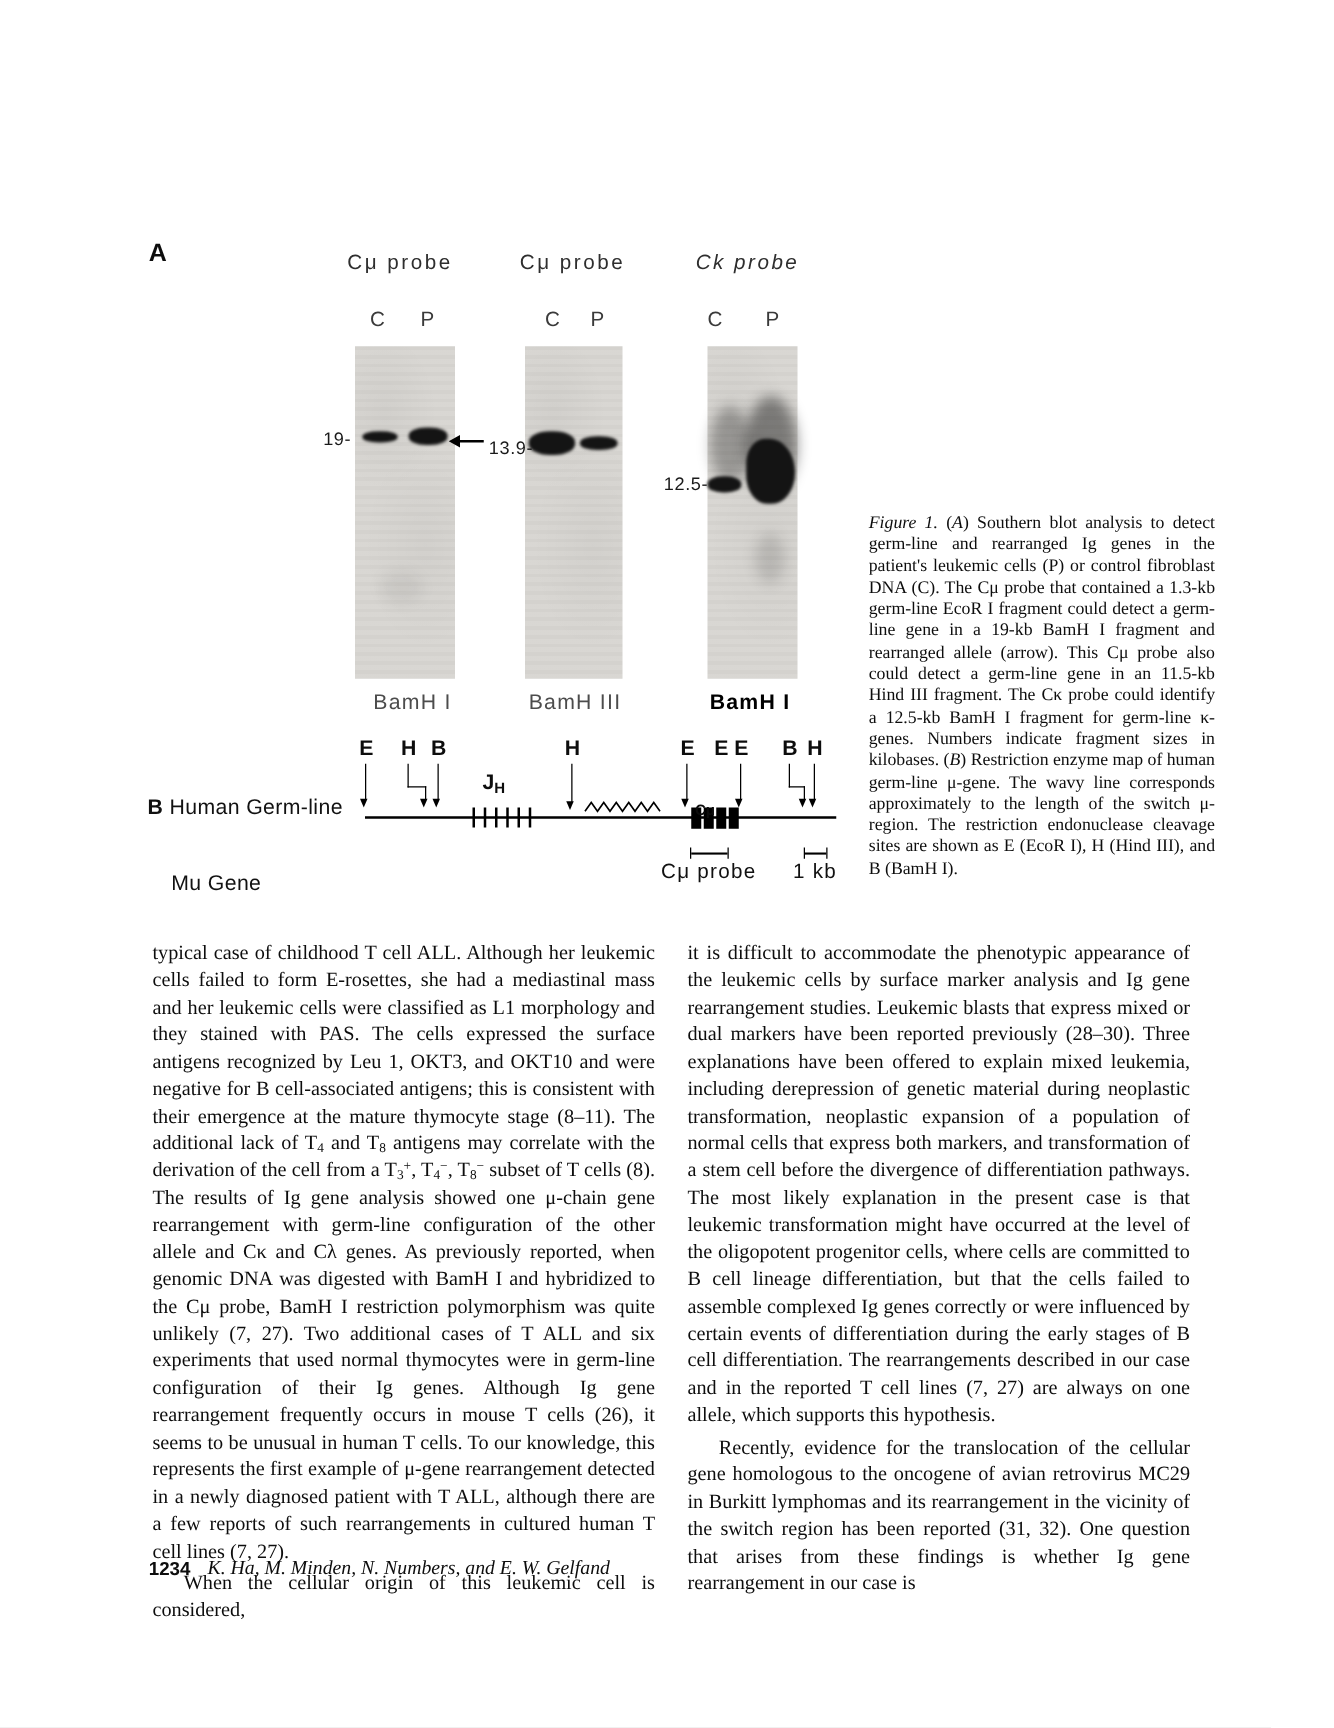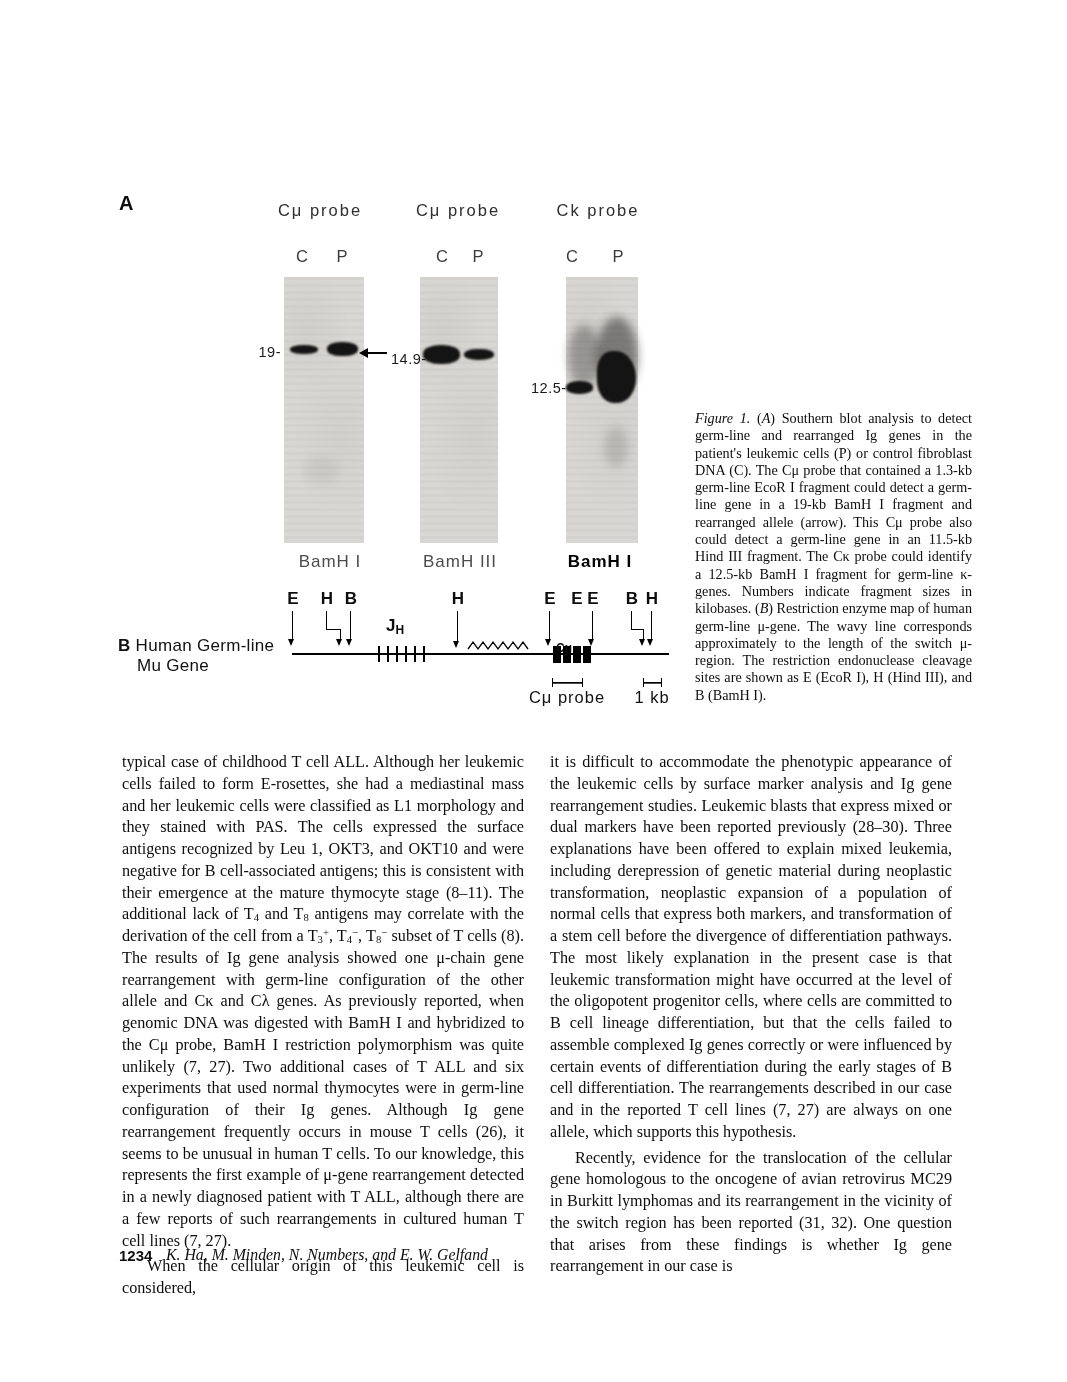--- a/index.html
+++ b/index.html
@@ -48,21 +48,21 @@
   .jh-tick { position:absolute; top:646px; width:1.7px; height:16px; background:#000; }
   .jh-label { left:386px; top:616px; font-size:17px; font-weight:700; }
   .jh-label .sb { font-size:12px; vertical-align:-3px; }
   .cmu-label { left:556px; top:641px; font-size:12px; font-weight:700; }
   .exon-box { position:absolute; top:646px; width:8px; height:17px; background:#000; }
   .brk { position:absolute; height:9px; border-left:1.7px solid #000; border-right:1.7px solid #000;
     background:linear-gradient(#000,#000) center/100% 1.7px no-repeat; }
   .brk-label { top:688px; font-size:16.5px; transform:translateX(-50%); white-space:nowrap; letter-spacing:1px; color:#111; }
   .map-title { left:118px; top:636px; font-size:17px; color:#111; letter-spacing:0.3px; }
   .map-title b { font-weight:700; }
-  .map-title .line2 { display:block; margin-left:19px; }
+  .map-title .line2 { display:block; margin-left:19px;margin-top:41px; }
 
   
   .caption { left:695px; top:410px; width:277px; font-size:14.2px; line-height:17.3px; text-align:justify; }
   .caption .it { font-style:italic; }
 
   
   .col { top:748px; width:410px; font-size:16.2px; line-height:21.75px; text-align:justify; }
   .col p { margin:4px; }
   .col p.indent { text-indent:25px; }
   .col-left  { left:118px; }
@@ -76,21 +76,21 @@
 </style>
 </head>
 <body>
 
 <div class="page">
 
   <div class="abs fig-a-label sans">A</div>
 
   <div class="abs probe-label sans" style="left:320px;">Cμ probe</div>
   <div class="abs probe-label sans" style="left:458px;">Cμ probe</div>
-  <div class="abs probe-label sans" style="left:598px;">Ck probe</div>
+  <div class="abs probe-label sans" style="left:598px;font-style:italic;">Ck probe</div>
 
   <div class="abs lane-label sans" style="left:302px;">C</div>
   <div class="abs lane-label sans" style="left:342px;">P</div>
   <div class="abs lane-label sans" style="left:442px;">C</div>
   <div class="abs lane-label sans" style="left:478px;">P</div>
   <div class="abs lane-label sans" style="left:572px;">C</div>
   <div class="abs lane-label sans" style="left:618px;">P</div>
 
   <div class="abs blot-panel" style="left:284px; width:80px;">
     <div class="band" style="left:6px;  top:68px; width:28px; height:9px;"></div>
@@ -109,21 +109,21 @@
     <div class="band" style="left:0px;  top:104px; width:27px; height:13px;"></div>
     <div class="band" style="left:31px; top:74px;  width:39px; height:52px; border-radius:40% 55% 50% 45%;"></div>
     <div class="cloud" style="left:38px; top:150px; width:24px; height:40px; background:rgba(0,0,0,0.12);"></div>
   </div>
 
   <div class="abs size-marker sans" style="left:256px; top:344px; width:25px; text-align:right;">19-</div>
   <div class="abs arrow-left">
       <span class="shaft"></span>
       <span class="head"></span>
     </div>
-  <div class="abs size-marker sans" style="left:391px; top:351px;">14.9-</div>
+  <div class="abs size-marker sans" style="left:391px; top:351px;">13.9-</div>
   <div class="abs size-marker sans" style="left:531px; top:380px;">12.5-</div>
 
   <div class="abs enzyme-label enzyme-gray sans" style="left:330px;">BamH I</div>
   <div class="abs enzyme-label enzyme-gray sans" style="left:460px;">BamH III</div>
   <div class="abs enzyme-label enzyme-bold sans" style="left:600px;">BamH I</div>
 
   <div class="abs site-letter sans" style="left:293px;">E</div>
   <div class="abs site-letter sans" style="left:327px;">H</div>
   <div class="abs site-letter sans" style="left:351px;">B</div>
   <div class="abs site-letter sans" style="left:458px;">H</div>

